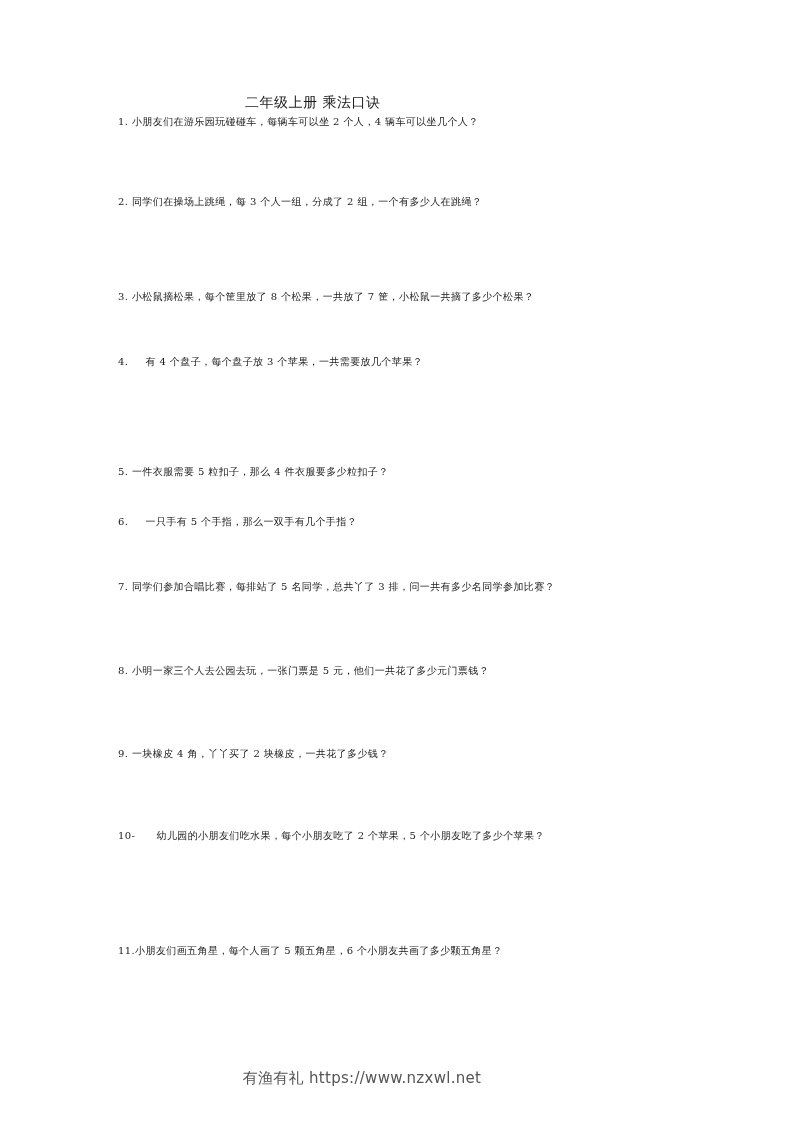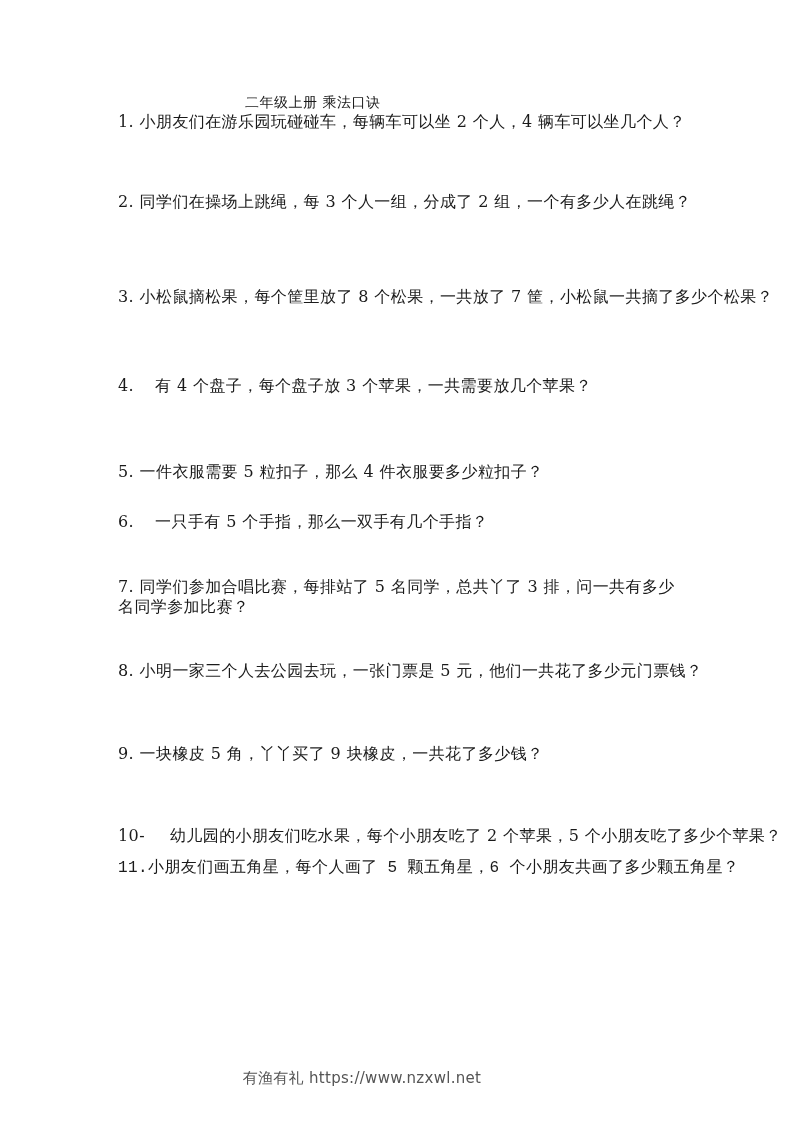--- a/index.html
+++ b/index.html
@@ -19,21 +19,21 @@
       position: absolute;
       left: 245px;
       top: 94px;
       font-size: 14px;
       letter-spacing: 0.5px;
       white-space: nowrap;
     }
     .question {
       position: absolute;
       left: 118px;
-      font-size: 16px;
+      font-size: 10px;
       line-height: 20px;
       white-space: nowrap;
       letter-spacing: 0.4px;
     }
     .question.wrap {
       white-space: normal;
       width: 560px;
     }
     .q-num {
       display: inline-block;
@@ -63,21 +63,21 @@
 <div class="question" style="top:192px;">
   <span class="q-num">2.</span>
   <span>同学们在操场上跳绳，每 3 个人一组，分成了 2 组，一个有多少人在跳绳？</span>
 </div>
 
 <div class="question" style="top:287px;">
   <span class="q-num">3.</span>
   <span>小松鼠摘松果，每个筐里放了 8 个松果，一共放了 7 筐，小松鼠一共摘了多少个松果？</span>
 </div>
 
-<div class="question" style="top:376px;">
+<div class="question" style="top:352px;">
   <span class="q-num">4.</span>
   <span style="display:inline-block;width:10px;"></span>
   <span>有 4 个盘子，每个盘子放 3 个苹果，一共需要放几个苹果？</span>
 </div>
 
 <div class="question" style="top:462px;text-align:center;">
   <span class="q-num">5.</span>
   <span>一件衣服需要 5 粒扣子，那么 4 件衣服要多少粒扣子？</span>
 </div>
 
@@ -92,26 +92,26 @@
   <span>同学们参加合唱比赛，每排站了 5 名同学，总共丫了 3 排，问一共有多少名同学参加比赛？</span>
 </div>
 
 <div class="question" style="top:661px;">
   <span class="q-num">8.</span>
   <span>小明一家三个人去公园去玩，一张门票是 5 元，他们一共花了多少元门票钱？</span>
 </div>
 
 <div class="question" style="top:744px;">
   <span class="q-num">9.</span>
-  <span>一块橡皮 5 角，丫丫买了 9 块橡皮，一共花了多少钱？</span>
+  <span>一块橡皮 4 角，丫丫买了 2 块橡皮，一共花了多少钱？</span>
 </div>
 
 <div class="question" style="top:826px;">
   <span class="q-num">10-</span>
   <span style="display:inline-block;width:14px;"></span>
   <span>幼儿园的小朋友们吃水果，每个小朋友吃了 2 个苹果，5 个小朋友吃了多少个苹果？</span>
 </div>
 
-<div class="question" style="top:858px;font-family:Liberation Mono, monospace;">
+<div class="question" style="top:941px;">
   <span class="q-num">11.</span><span>小朋友们画五角星，每个人画了 5 颗五角星，6 个小朋友共画了多少颗五角星？</span>
 </div>
 
 <div class="footer">有渔有礼 https://www.nzxwl.net</div>
 
 </body></html>

